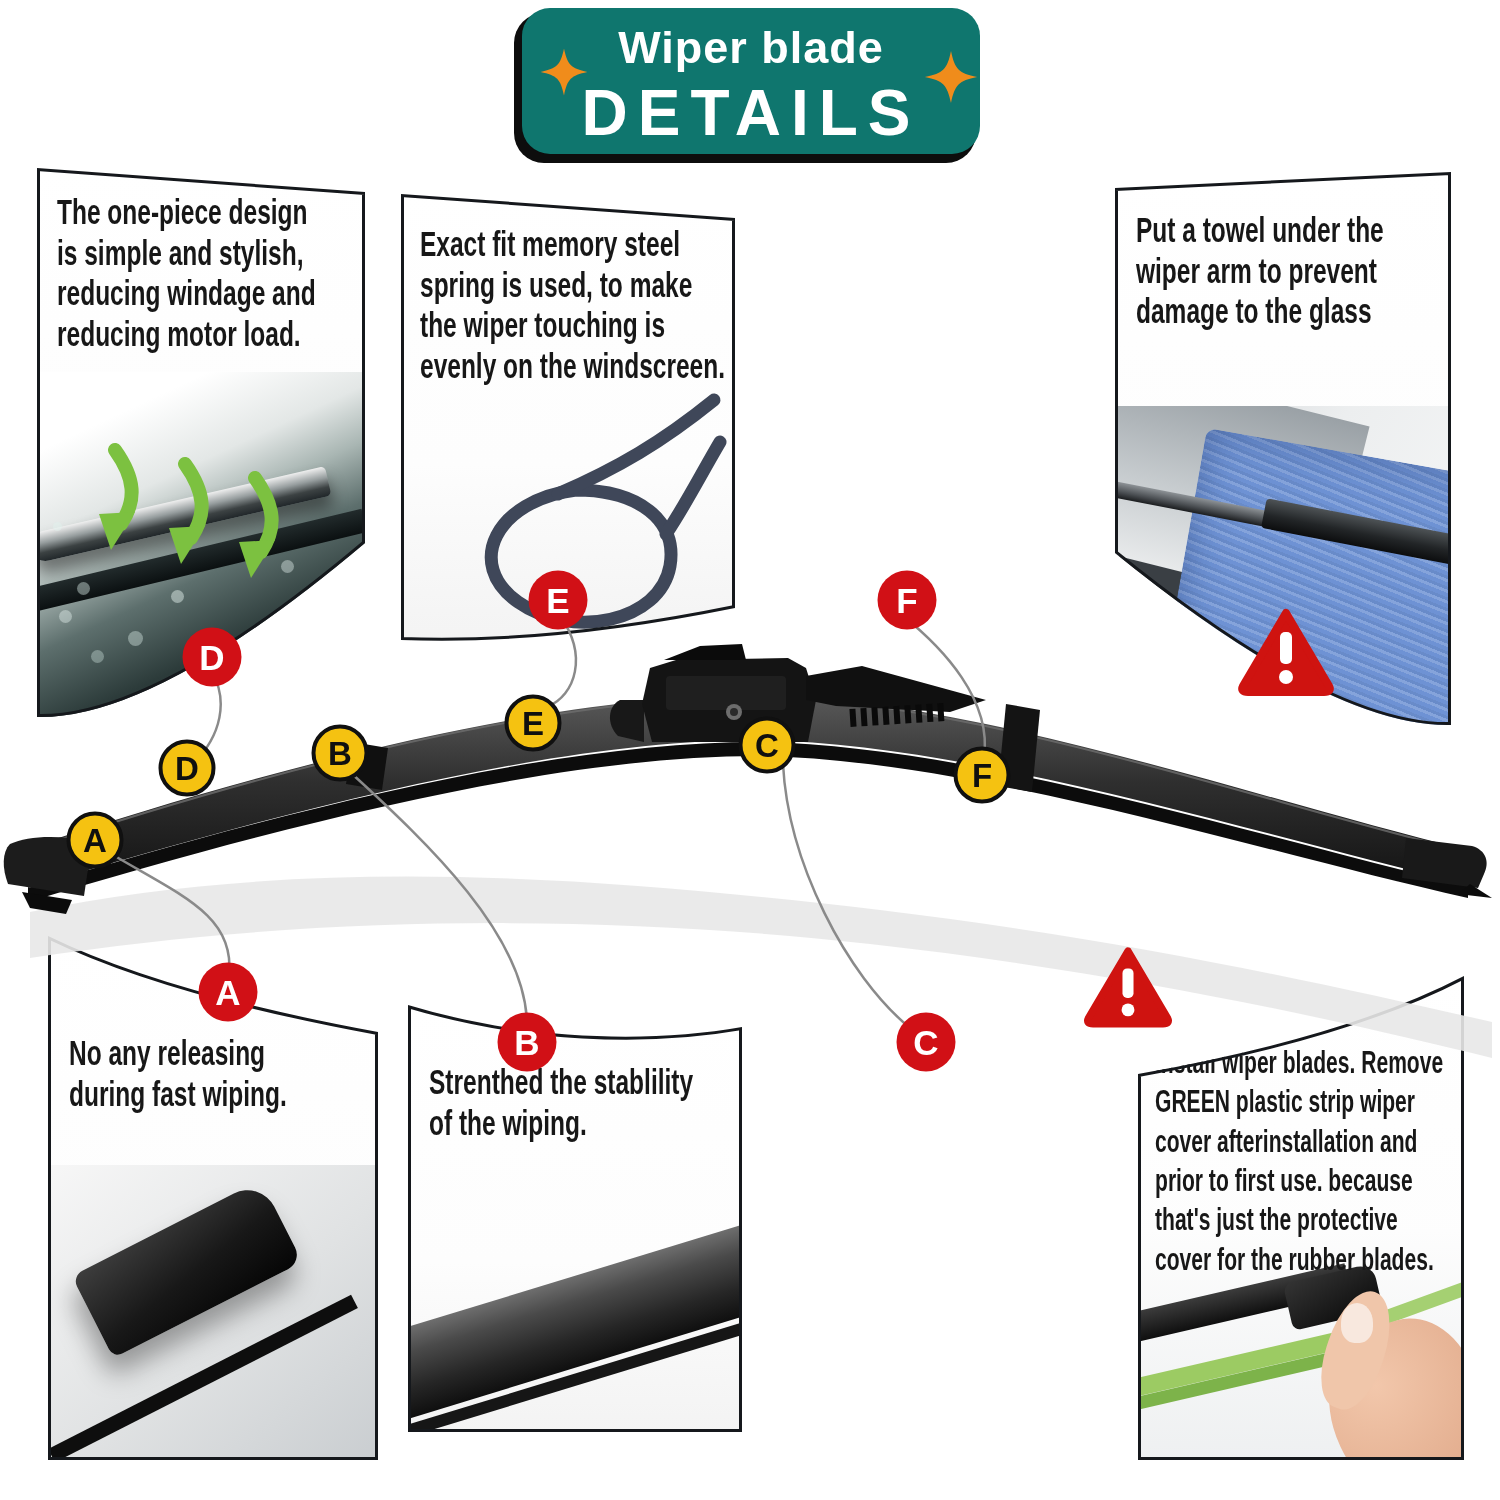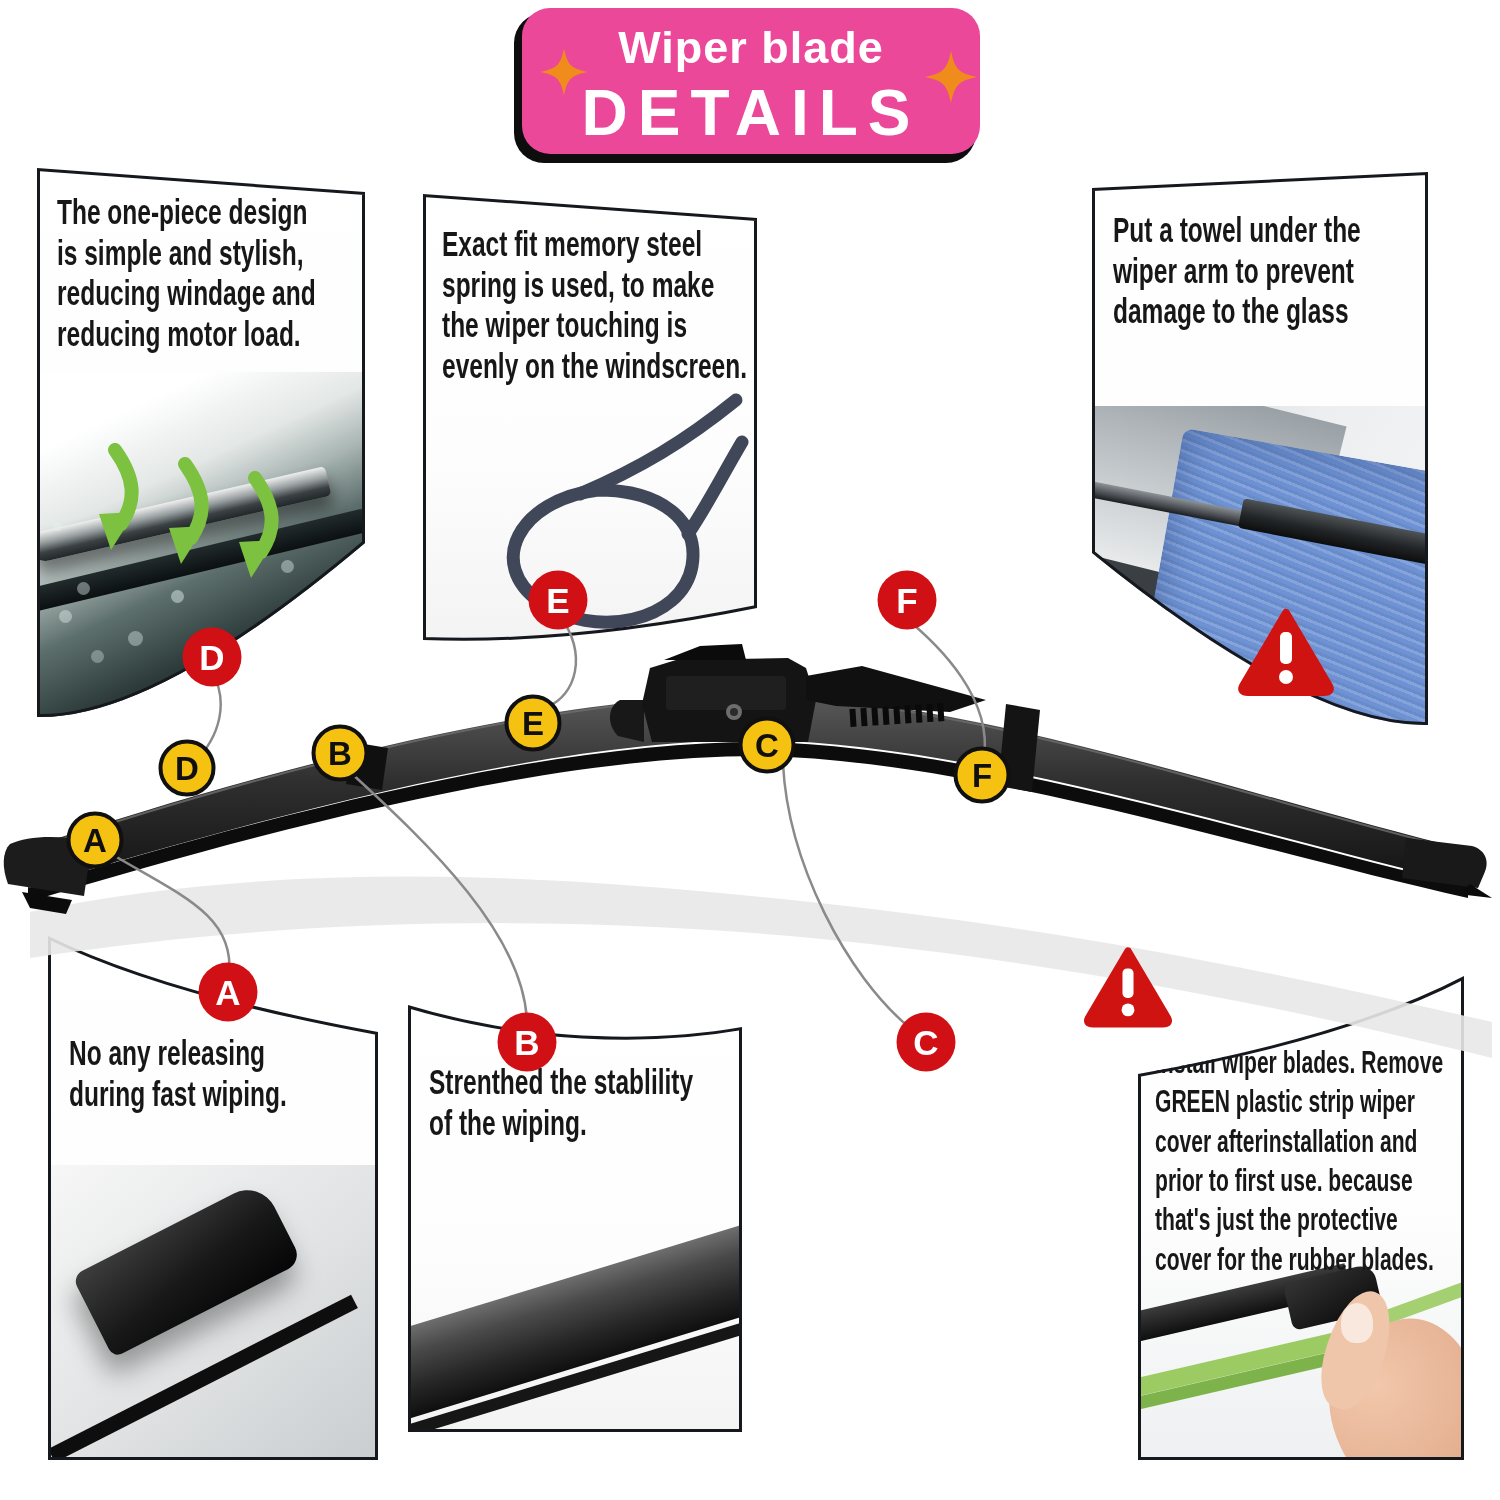--- a/index.html
+++ b/index.html
@@ -9,21 +9,21 @@
 
   
   .panel{position:absolute;background:linear-gradient(180deg,#ffffff 0%,#fdfdfd 60%,#f3f3f3 100%);z-index:2;}
   .pborder{position:absolute;left:0;top:0;pointer-events:none;z-index:6;}
   .pborder path{fill:none;stroke:#15181c;stroke-width:6;}
   .ptxt{position:absolute;font-weight:700;font-size:35px;line-height:1.16;color:#171717;
         transform:scaleX(.70);transform-origin:0 0;white-space:pre-line;width:145%;letter-spacing:0;}
   .ptxt.small{font-size:31px;line-height:1.27;transform:scaleX(.68);width:150%;}
 
   
-  .badge{position:absolute;left:522px;top:8px;width:458px;height:146px;background:#ec4899;
+  .badge{position:absolute;left:522px;top:8px;width:458px;height:146px;background:#0f766e;
          border-radius:28px;box-shadow:-6px 7px 0 2px #0d0d0d;z-index:9;text-align:center;}
   .badge .l1{margin-top:14px;font-weight:700;font-size:45px;color:#fff;letter-spacing:1px;}
   .badge .l2{margin-top:2px;font-weight:700;font-size:64px;color:#fff;letter-spacing:10px;}
   .sparkle{position:absolute;z-index:10;}
 
   
   .mk{position:absolute;border-radius:50%;display:flex;align-items:center;justify-content:center;
       transform:translate(-50%,-50%);z-index:7;box-sizing:border-box;}
   .mk.y{width:57px;height:57px;background:#f5c211;border:4px solid #101010;color:#101010;
         font-weight:700;font-size:33px;}
@@ -123,39 +123,39 @@
     </div>
     <div class="ptxt" style="left:22px;top:32px;">The one-piece design
 is simple and stylish,
 reducing windage and
 reducing motor load.</div>
     <svg class="pborder" width="332" height="562">
       <path d="M2,8 L330,32 L330,383 Q120,560 2,557 Z"></path>
       </svg>
   </div>
 
-  <div class="panel" style="left:420px;top:188px;width:340px;height:460px;clip-path:path('M3,6 L337,30 L337,420 Q150,458 3,452 Z');">
+  <div class="panel" style="left:398px;top:188px;width:340px;height:460px;clip-path:path('M3,6 L337,30 L337,420 Q150,458 3,452 Z');">
     <svg class="abs" style="left:28px;top:196px;" width="310" height="260" viewBox="0 0 310 260">
       <g fill="none" stroke="#3f4759" stroke-width="13" stroke-linecap="round">
         <path d="M150,106 C70,116 38,180 92,218 C146,256 234,238 244,182 C252,136 212,106 150,106"></path>
         <path d="M132,110 C192,84 236,58 288,16"></path>
         <path d="M240,150 C260,120 274,92 294,58"></path>
       </g>
     </svg>
     <div class="ptxt" style="left:22px;top:36px;">Exact fit memory  steel
 spring is used, to make
 the wiper touching is
 evenly on the windscreen.</div>
     <svg class="pborder" width="340" height="460">
       <path d="M3,6 L337,30 L337,420 Q150,458 3,452 Z"></path>
       </svg>
   </div>
 
 
-  <div class="panel" style="left:1089px;top:168px;width:342px;height:562px;clip-path:path('M3,20 L339,4 L339,557 Q219,560 3,385 Z');">
+  <div class="panel" style="left:1112px;top:168px;width:342px;height:562px;clip-path:path('M3,20 L339,4 L339,557 Q219,560 3,385 Z');">
     <div class="art" style="left:0;top:238px;width:342px;height:324px;background:linear-gradient(120deg,#cfd3d6,#eceeef 45%,#f7f8f8);">
       <div class="gwedge"></div>
       <div class="gdark"></div>
       <div class="towel"></div>
       <div class="arm1"></div>
       <div class="arm2"></div>
     </div>
     <div class="ptxt" style="left:24px;top:42px;">Put a towel under the
 wiper arm to prevent
 damage to the glass</div>

